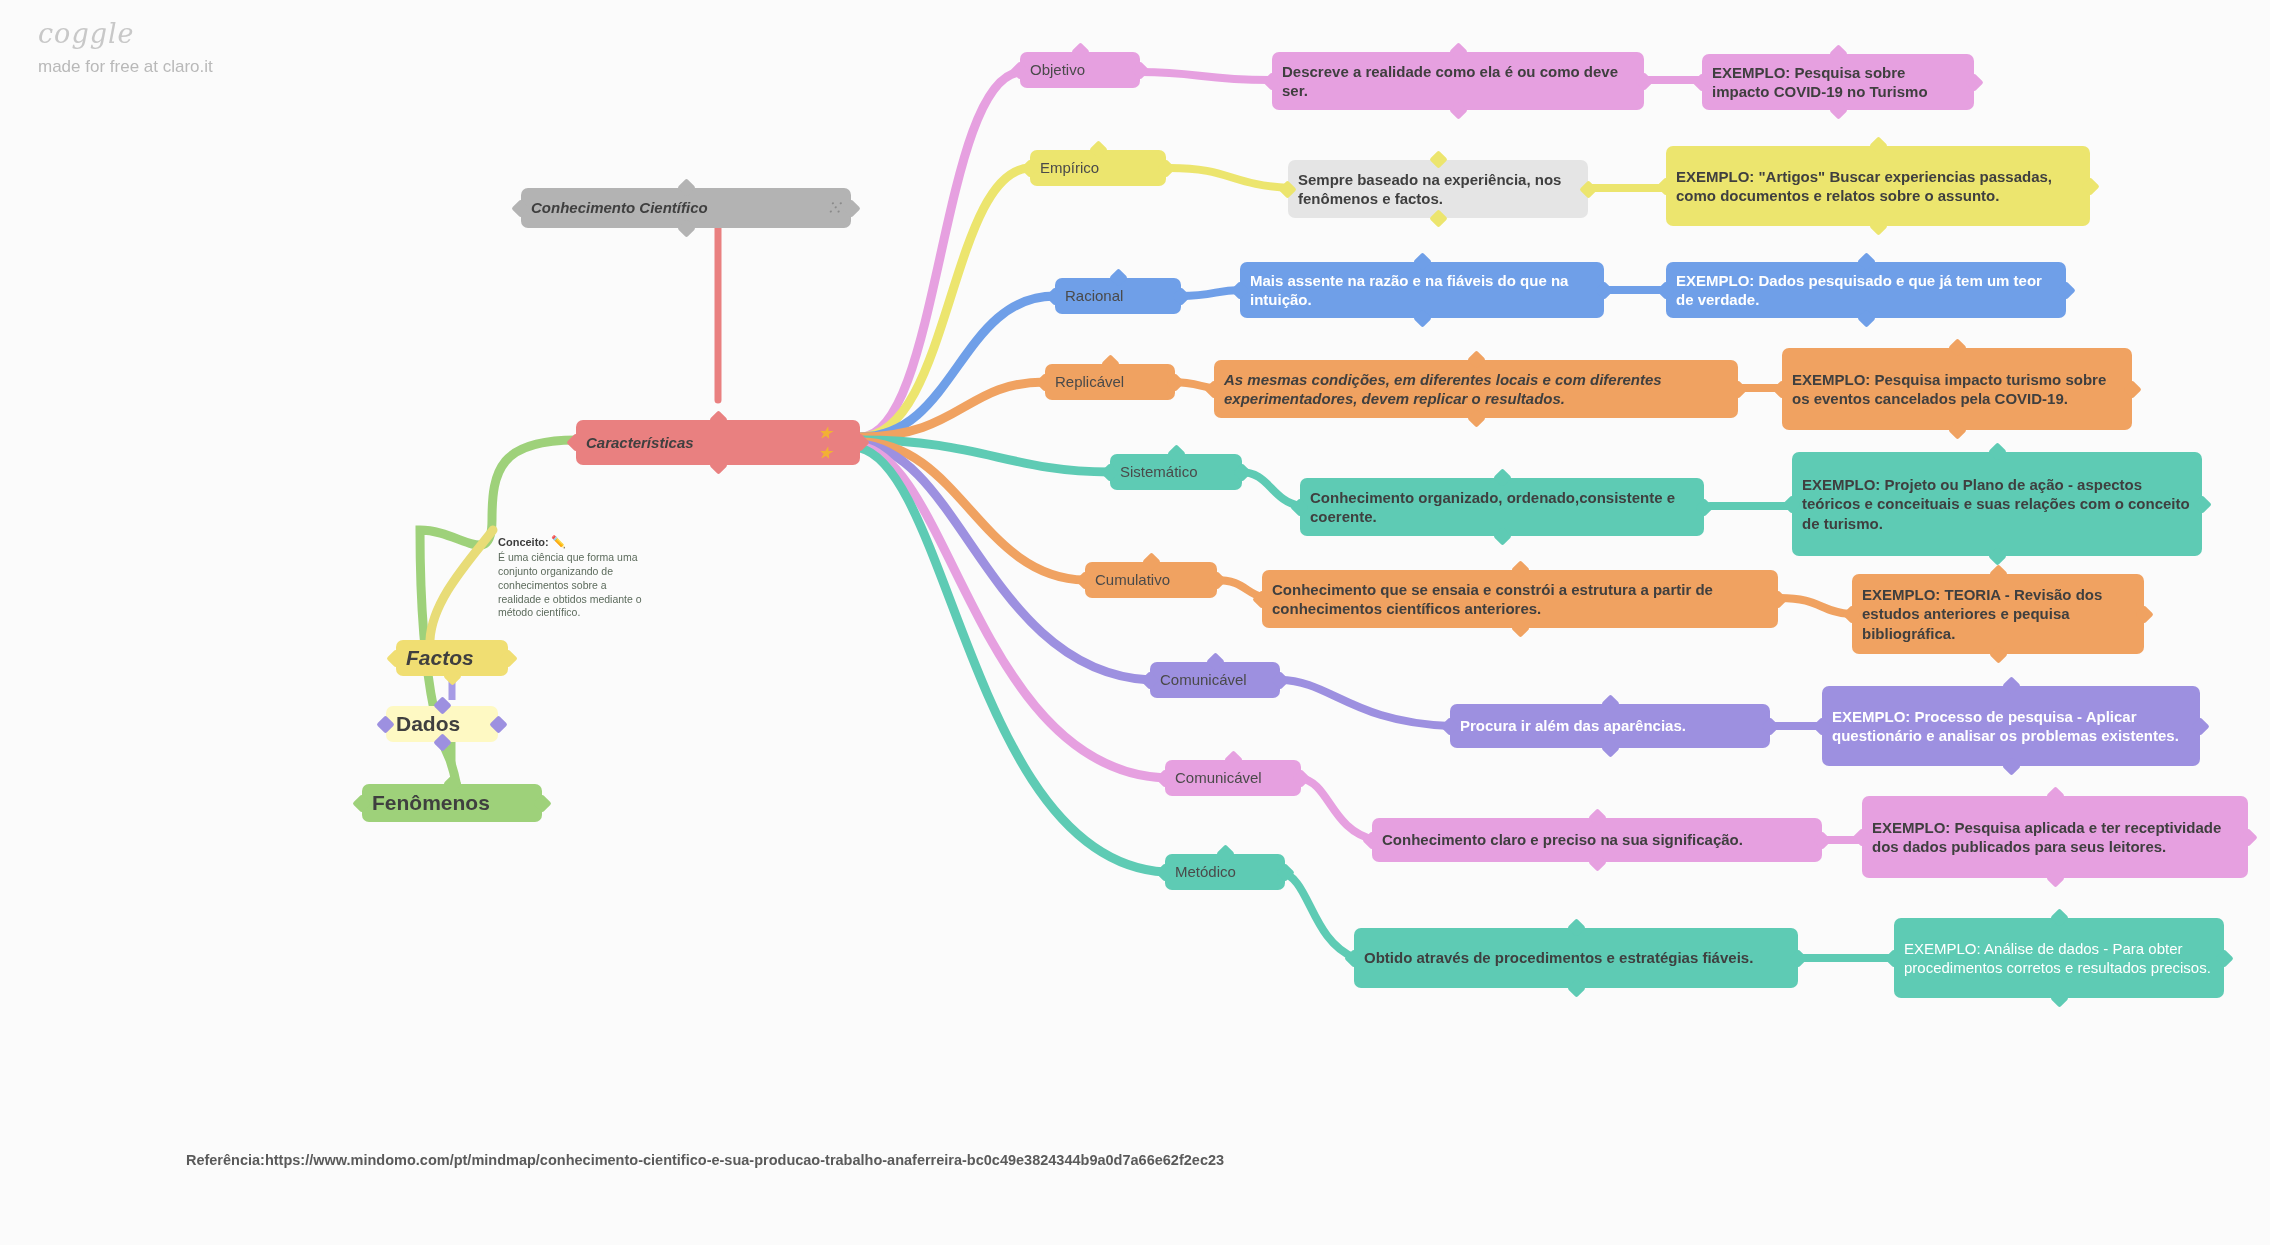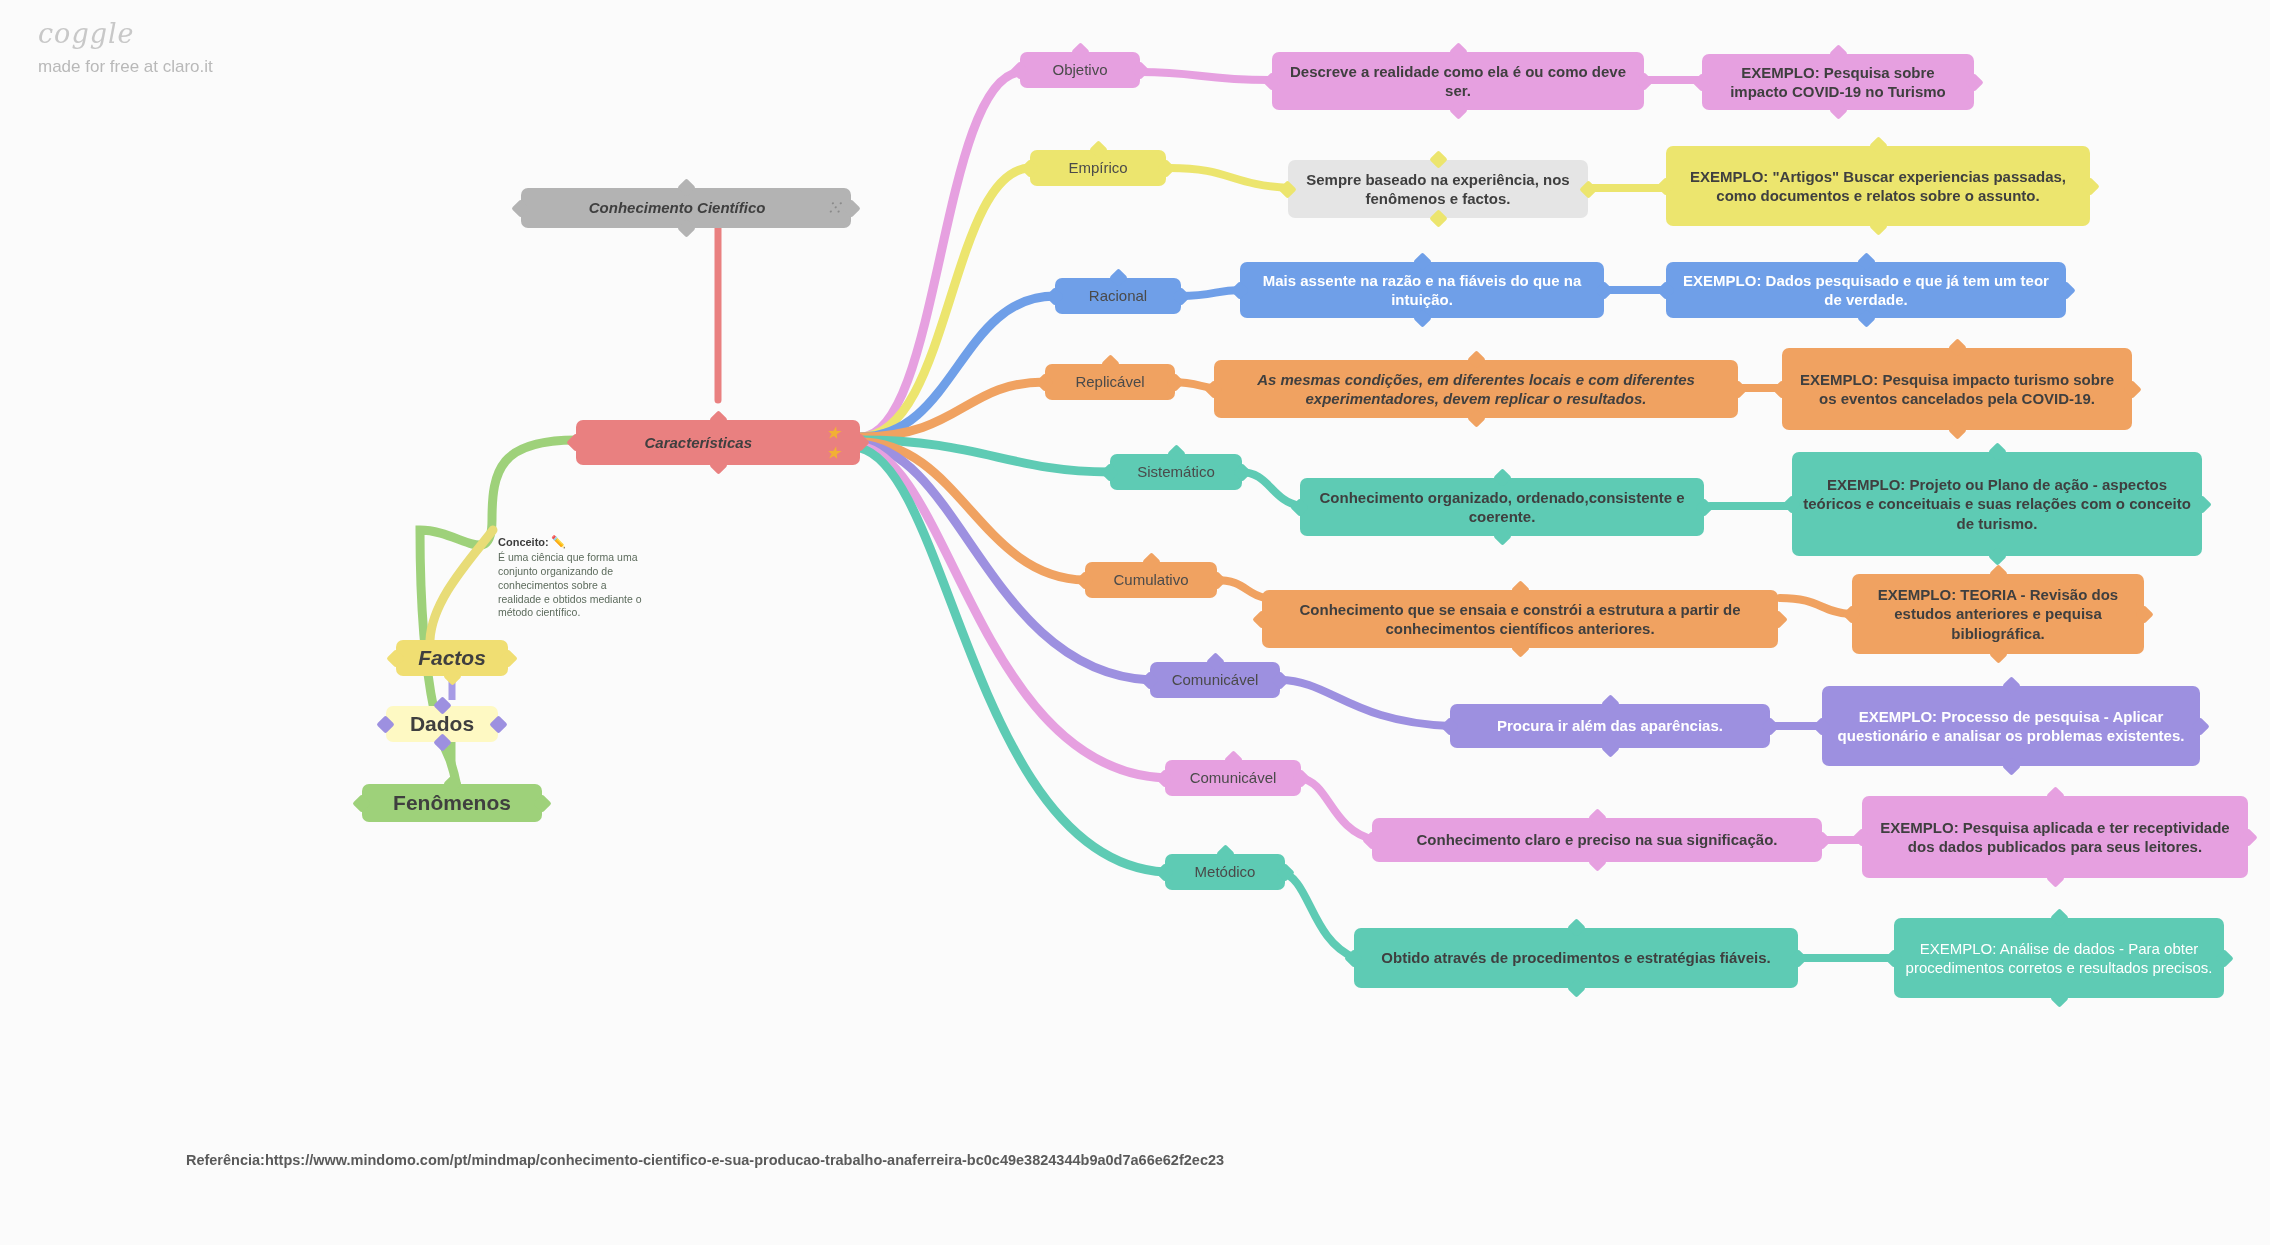--- a/index.html
+++ b/index.html
@@ -46,21 +46,21 @@
     font-family: "Liberation Sans", sans-serif;
   }
   
   .node {
     position: absolute;
     box-sizing: border-box;
     border-radius: 7px;
     display: flex;
     align-items: center;
     justify-content: center;
-    text-align: center;
+    text-align: left;
     color: #3f3f3f;
     line-height: 1.28;
     padding: 6px 10px;
   }
   .node .label {
     display: block;
     width: 100%;
   }
   
   .pip {
@@ -338,21 +338,21 @@
     <span class="pip bot" style="background:#5ecbb4;"></span>
     <span class="label">EXEMPLO: Projeto ou Plano de ação - aspectos teóricos e conceituais e suas relações com o conceito de turismo.</span>
   </div>
 
   <div class="node branch-title" style="left:1085px; top:562px; width:132px; height:36px; background:#f0a261;">
     <span class="pip left" style="background:#f0a261;"></span>
     <span class="pip right" style="background:#f0a261;"></span>
     <span class="pip top" style="background:#f0a261;"></span>
     <span class="label">Cumulativo</span>
   </div>
-  <div class="node desc" style="left:1262px; top:570px; width:516px; height:58px; background:#f0a261;margin-top:20px;">
+  <div class="node desc" style="left:1262px; top:570px; width:516px; height:58px; background:#f0a261;">
     <span class="pip left" style="background:#f0a261;"></span>
     <span class="pip right" style="background:#f0a261;"></span>
     <span class="pip top" style="background:#f0a261;"></span>
     <span class="pip bot" style="background:#f0a261;"></span>
     <span class="label">Conhecimento que se ensaia e constrói a estrutura a partir de conhecimentos científicos anteriores.</span>
   </div>
   <div class="node example" style="left:1852px; top:574px; width:292px; height:80px; background:#f0a261;">
     <span class="pip left" style="background:#f0a261;"></span>
     <span class="pip right" style="background:#f0a261;"></span>
     <span class="pip top" style="background:#f0a261;"></span>

